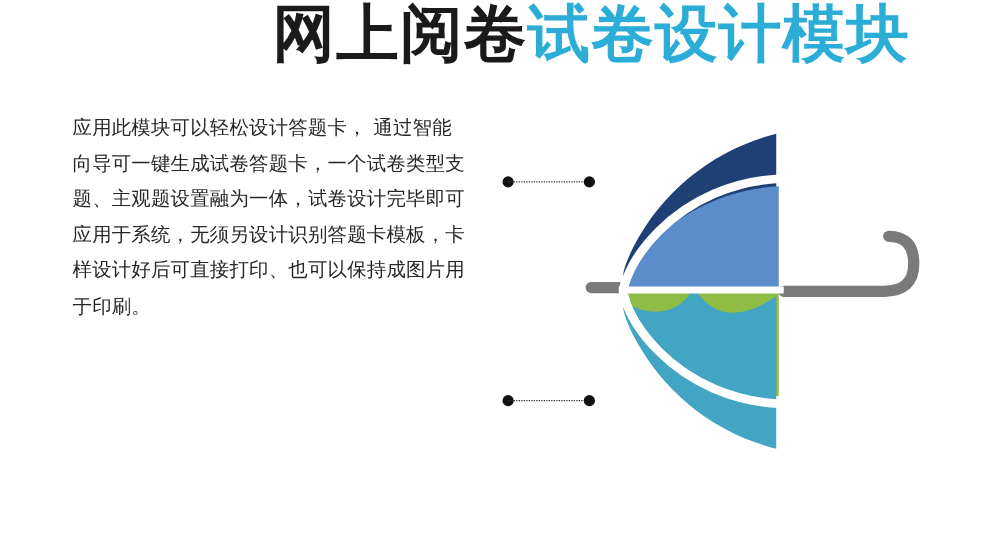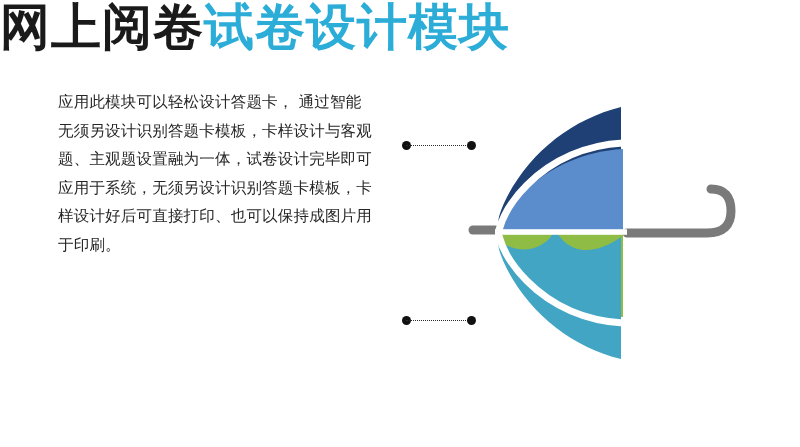--- a/index.html
+++ b/index.html
@@ -22,21 +22,21 @@
     height: 447px;
     background: #ffffff;
   }
 
   
   #title {
     position: absolute;
     left: 0;
     top: 2px;
     width: 728px;
-    text-align: left;
+    text-align: right;
     white-space: nowrap;
     line-height: 1.0;
     font-size: 50px;
     font-weight: 700;
     letter-spacing: 1px;
   }
   #title .t-dark { color: #1a1a1a; }
   #title .t-cyan { color: #2badd8; }
 
   
@@ -99,21 +99,21 @@
 </head>
 <body>
 
 <div id="slide">
 
   <div id="title">
     <span class="t-dark">网上阅卷</span><span class="t-cyan">试卷设计模块</span>
   </div>
 
   <div id="para-top" class="para">    应用此模块可以轻松设计答题卡， 通过智能
-无须另设计识别答题卡模板，卡样设计与客观
+向导可一键生成试卷答题卡，一个试卷类型支
 题、主观题设置融为一体，试卷设计完毕即可
 应用于系统，无须另设计识别答题卡模板，卡
 样设计好后可直接打印、也可以保持成图片用
 于印刷。</div>
 
 
   <div id="leader-top" class="leader">
     <span class="dot left"></span>
     <span class="dots"></span>
     <span class="dot right"></span>

